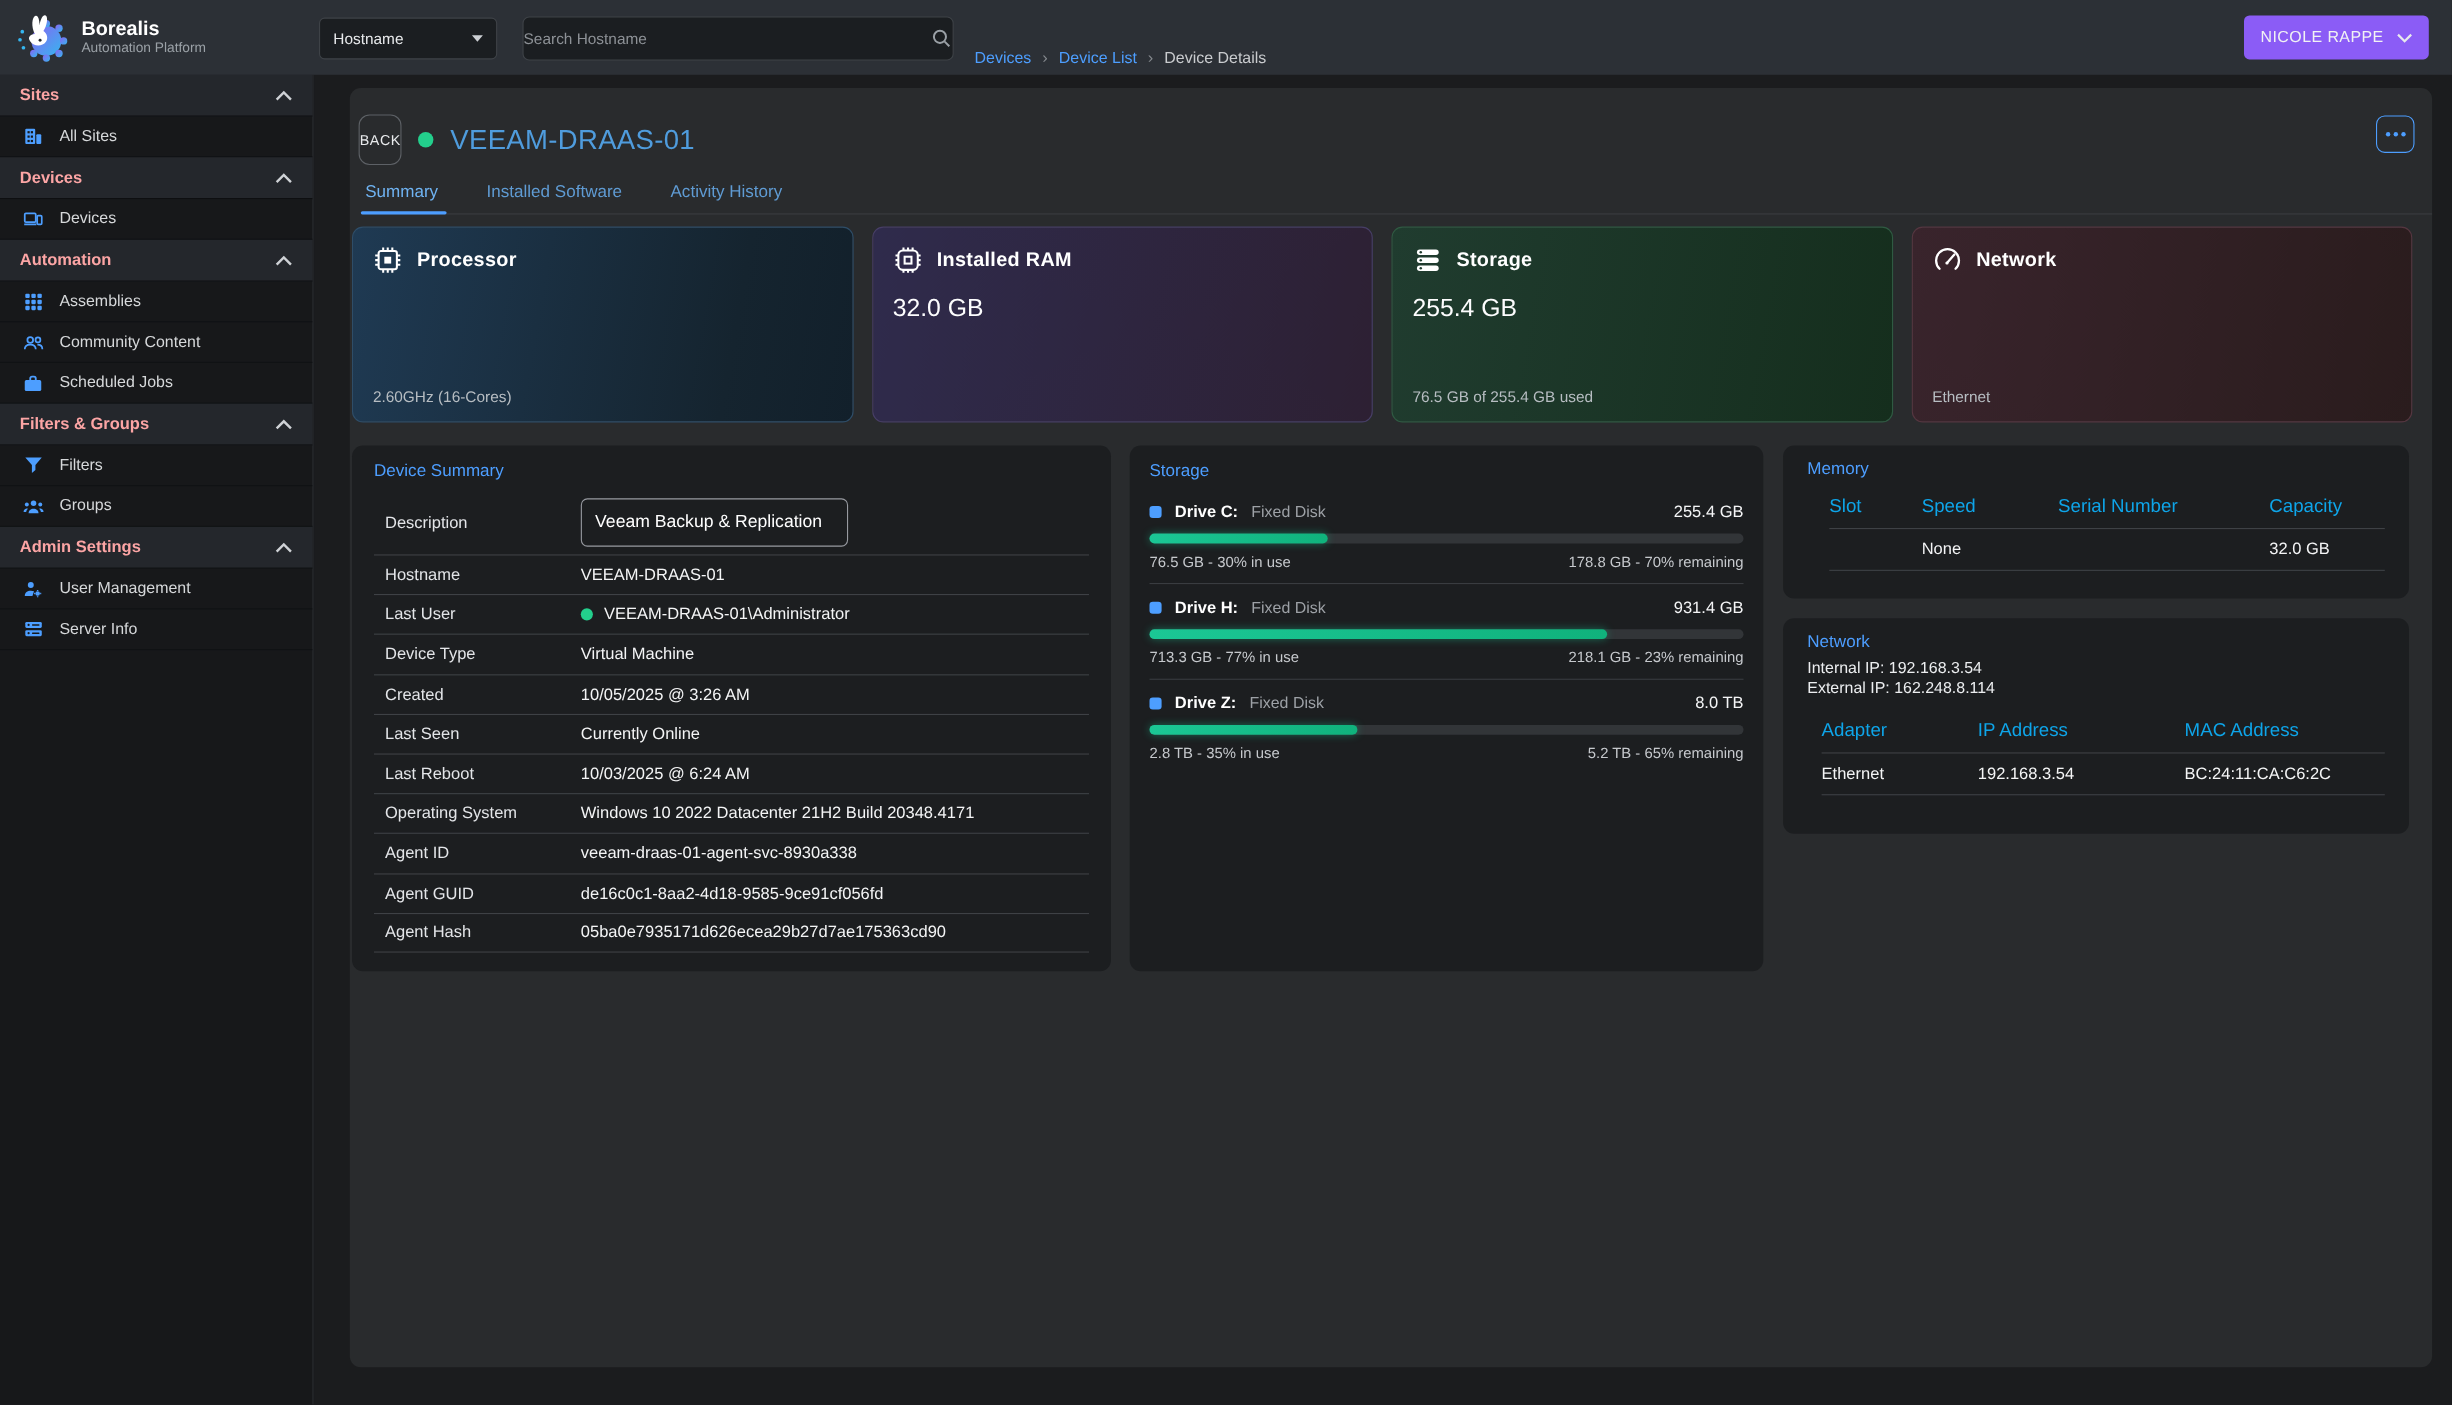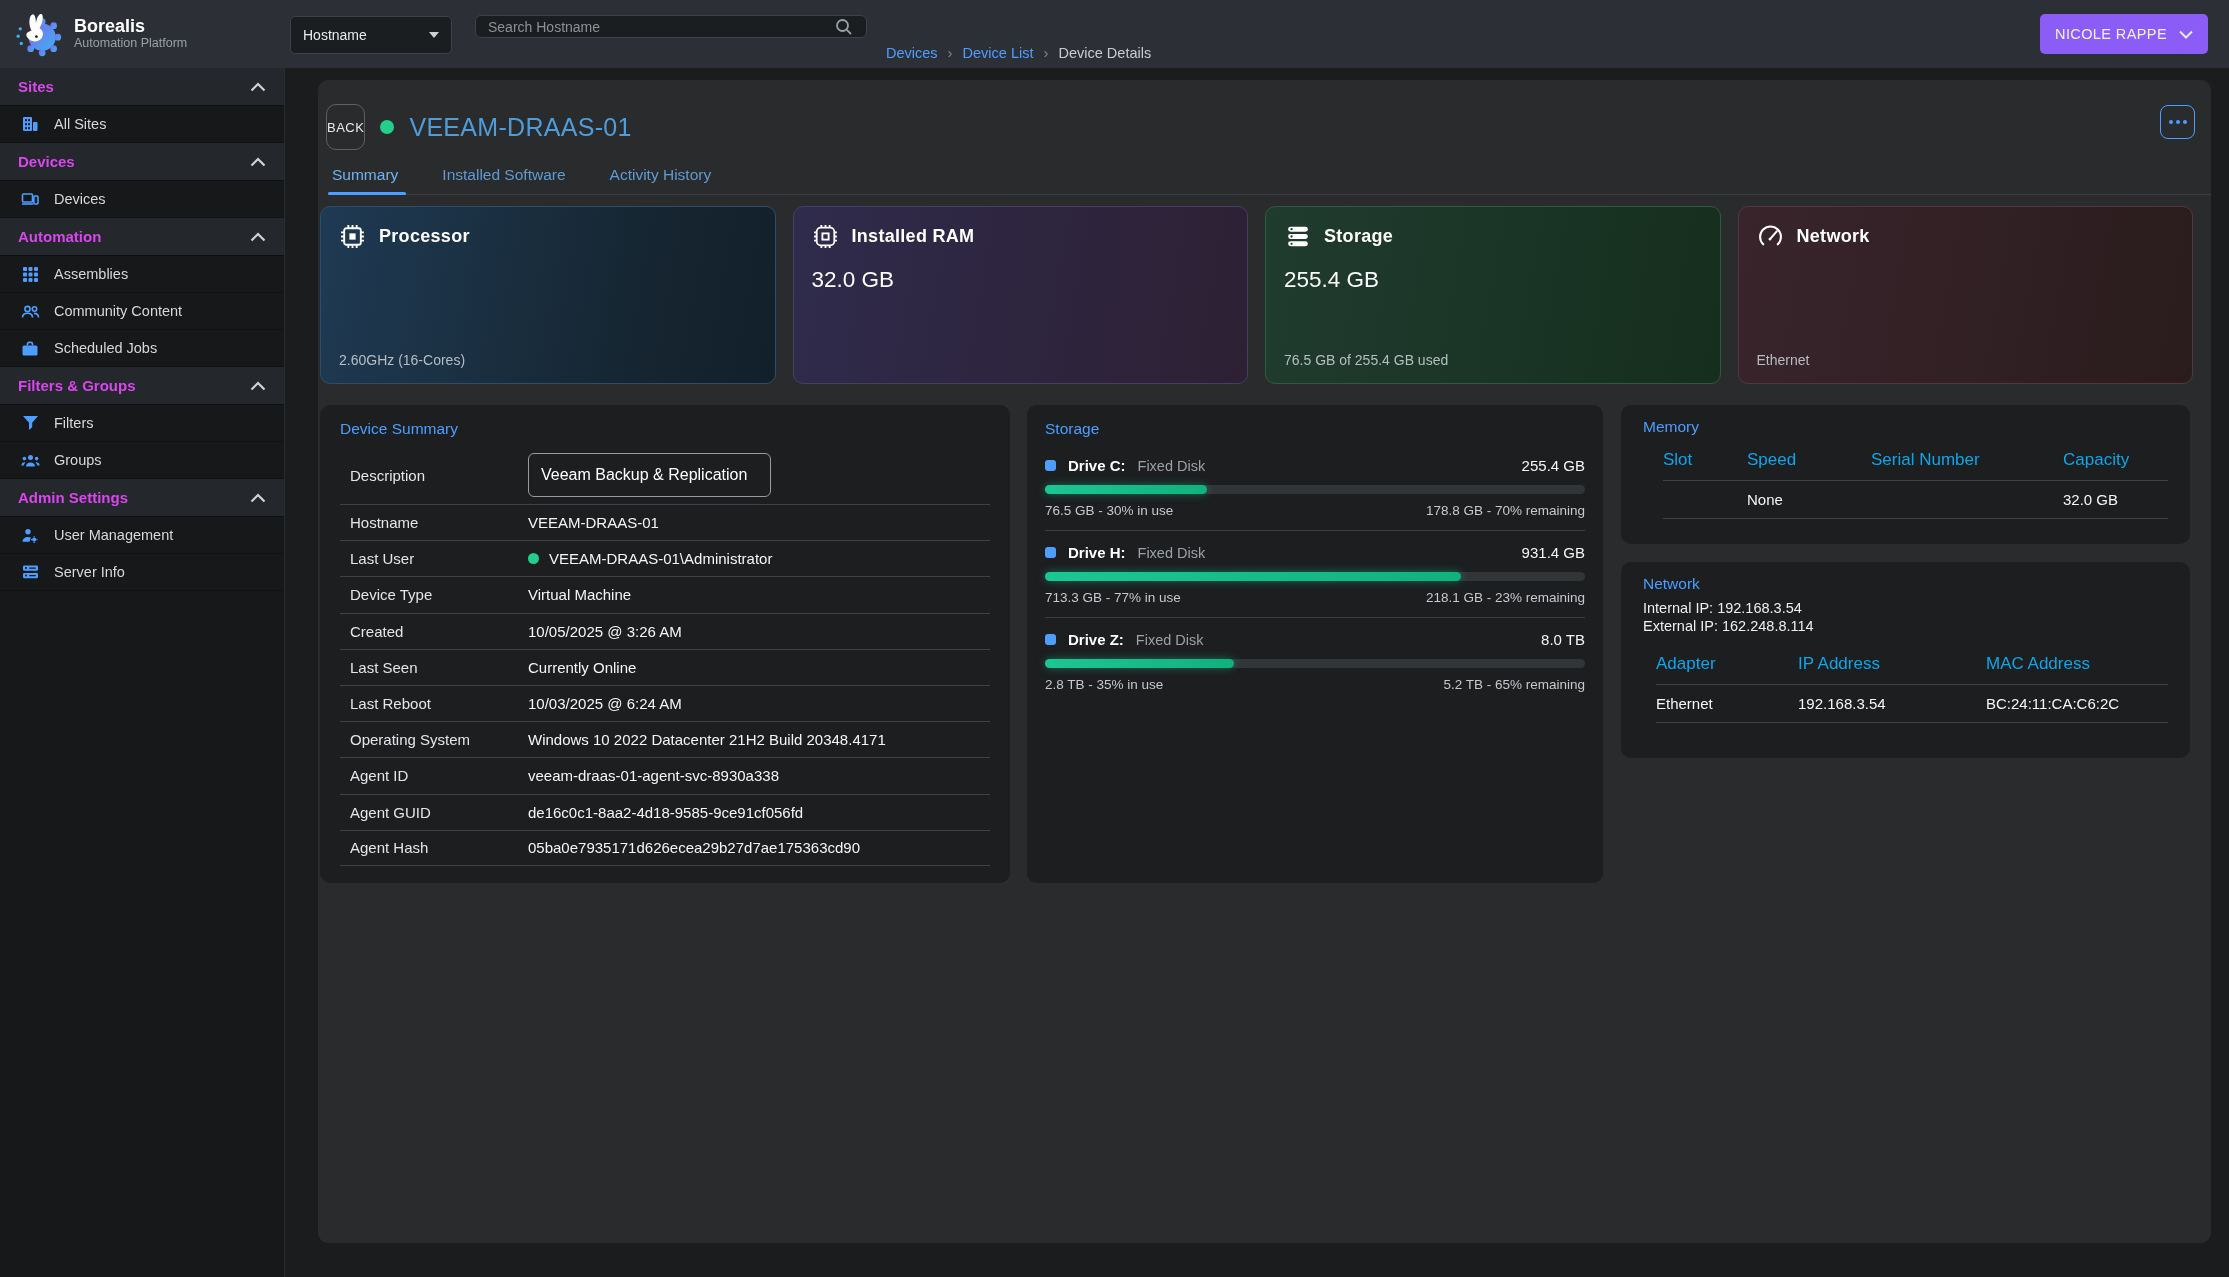--- a/index.html
+++ b/index.html
@@ -12,34 +12,34 @@
   }
   
   .topbar { position:absolute; top:0; left:0; width:2229px; height:68px; background:#2c3036; z-index:3; }
   .brand { position:absolute; left:14px; top:8px; display:flex; align-items:center; gap:12px; }
   .brand-name { font-size:18px; font-weight:700; color:#fff; line-height:1.15; }
   .brand-tag { font-size:12.5px; color:#9aa0a6; }
   .host-select { position:absolute; left:290px; top:16px; width:162px; height:38px; background:#1b1e21;
     border:1px solid #3e4247; border-radius:5px; display:flex; align-items:center; justify-content:space-between;
     padding:0 12px; font-size:14px; color:#e8eaec; cursor:pointer; }
   .caret-down { width:0; height:0; border-left:5px solid transparent; border-right:5px solid transparent; border-top:6px solid #cdd0d4; }
-  .searchbox { position:absolute; left:475px; top:15px; width:392px; height:23px; background:#1b1e21;
-    border:1px solid #3e4247; border-radius:6px; display:flex; align-items:center; padding:0 12px; }
+  .searchbox { position:absolute; left:475px; top:15px; width:392px; height:40px; background:#1b1e21;
+    border:1px solid #3e4247; border-radius:6px; display:flex; align-items:center; padding:0 0; }
   .searchbox input { flex:1; background:transparent; border:none; outline:none; color:#e8eaec; font-size:14px; font-family:inherit; }
   .searchbox input::placeholder { color:#8d9196; }
   .crumbs { position:absolute; left:886px; top:44px; font-size:14.5px; display:flex; gap:10px; align-items:center; }
   .crumb-link { color:#4d9eff; cursor:pointer; }
   .crumb-current { color:#c9cbce; }
   .crumb-sep::before { content:"›"; color:#85898e; font-size:15px; }
   .userchip { position:absolute; right:21px; top:14px; height:40px; background:#8b5cf6; border-radius:5px;
     display:flex; align-items:center; gap:12px; padding:0 15px; font-size:14.5px; letter-spacing:.4px; color:#f1f2f4; cursor:pointer; }
   
   .sidebar { position:absolute; top:68px; left:0; width:285px; height:1209px; background:#17181a; border-right:1px solid #2a2d30; z-index:2; }
   .sec-header { height:38px; background:#24272c; display:flex; align-items:center; justify-content:space-between;
-    padding:0 18px; color:#d946ef; font-weight:700; font-size:15px; border-bottom:1px solid #0e0f11; cursor:pointer; }
+    padding:0 18px; color:#fca5a5; font-weight:700; font-size:15px; border-bottom:1px solid #0e0f11; cursor:pointer; }
   .side-item { height:37px; display:flex; align-items:center; gap:14px; padding-left:20px; font-size:14.5px;
     color:#d6d8da; border-bottom:1px solid #101214; cursor:pointer; }
   .side-item .icn { width:20px; display:flex; justify-content:center; }
   
   .main-bg { position:absolute; left:286px; top:68px; right:0; bottom:0; background:#1b1c1e; }
   .content-card { position:absolute; left:318px; top:80px; width:1893px; height:1163px; background:#292b2d; border-radius:10px; z-index:2; }
   .dev-header { position:absolute; left:8px; top:24px; display:flex; align-items:center; gap:15px; }
   .back-btn { height:46px; padding:0 0; border:1px solid #5d6166; border-radius:10px; background:transparent;
     color:#e8eaec; font-size:13px; font-family:inherit; letter-spacing:.5px; cursor:pointer; }
   .dot { border-radius:50%; background:#23cf8c; }

